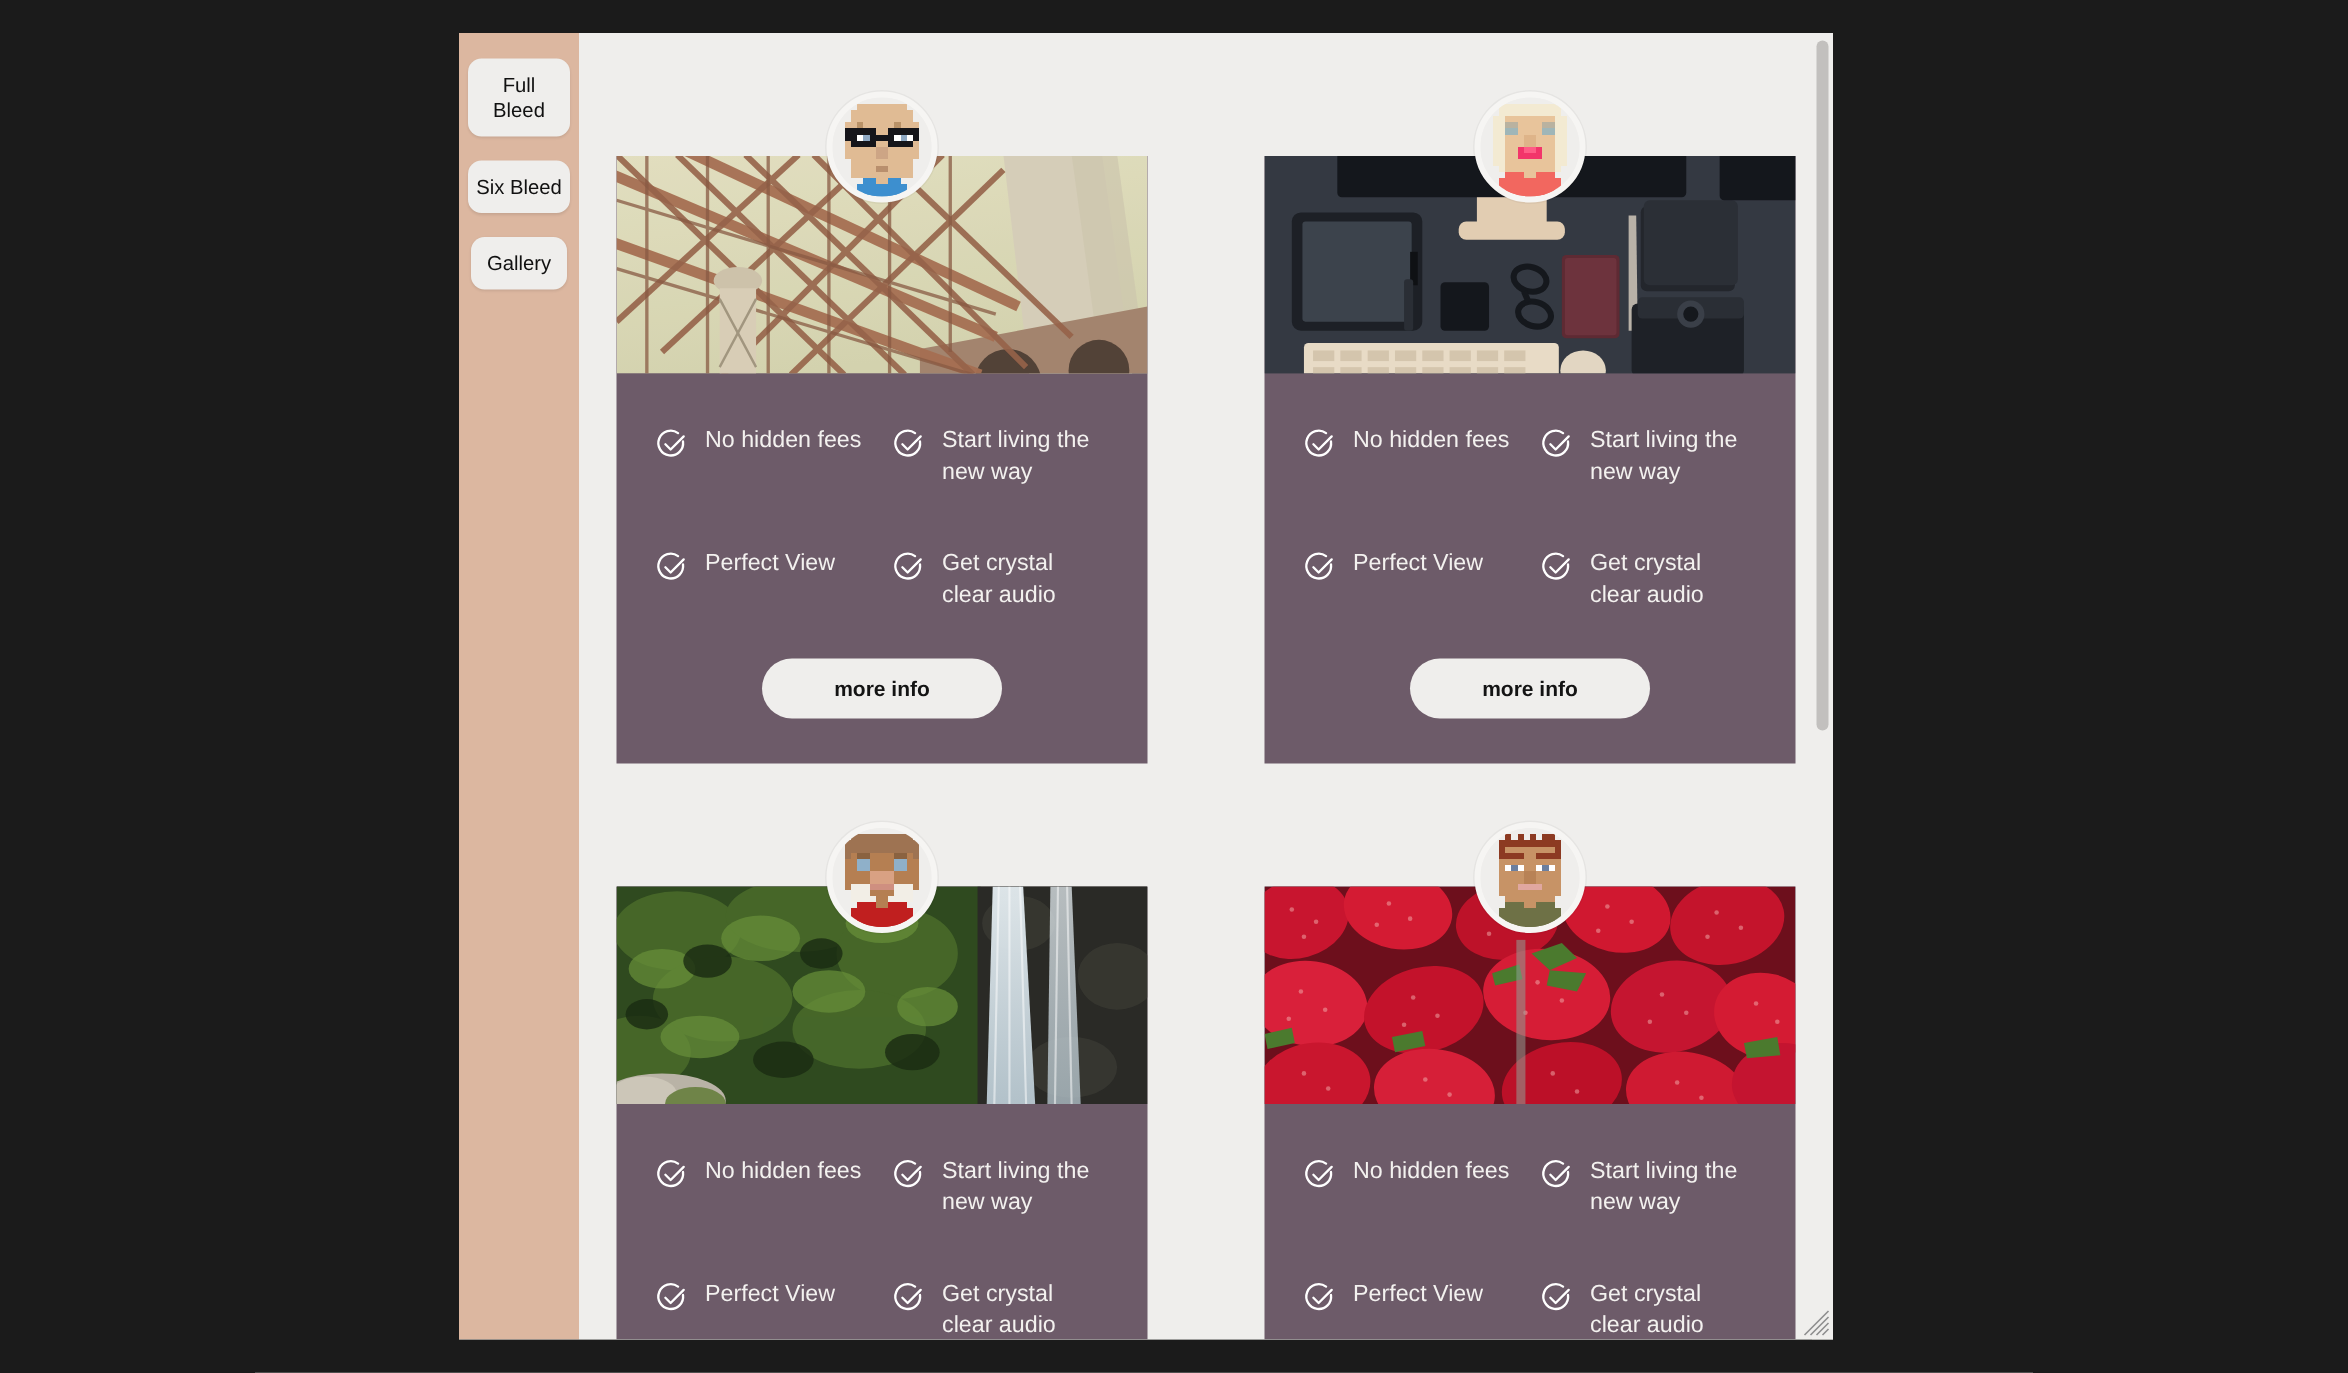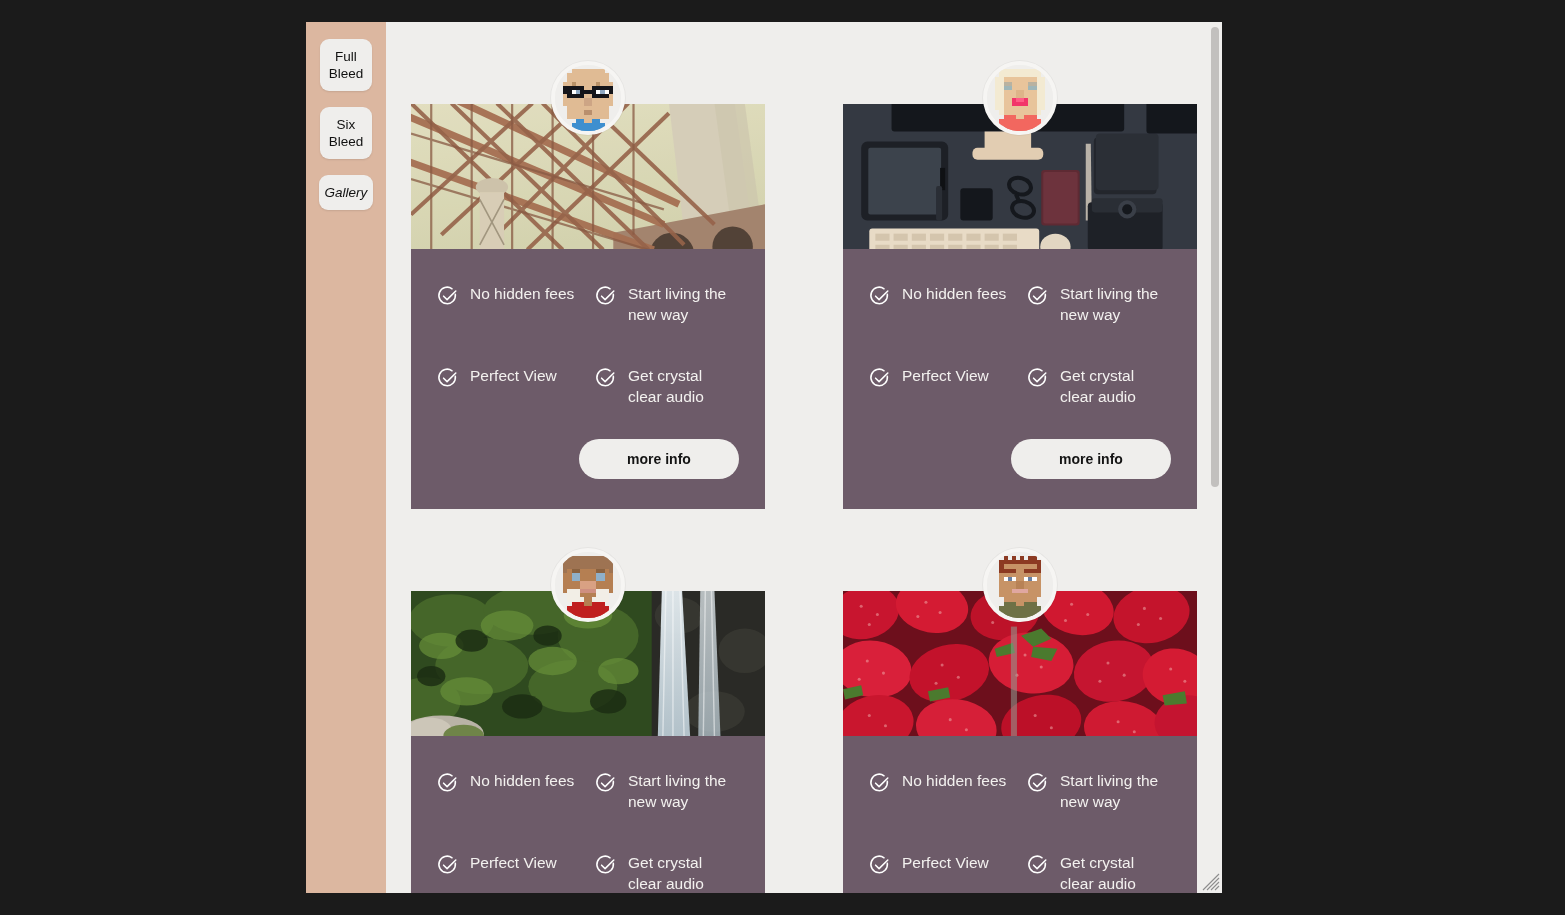--- a/index.html
+++ b/index.html
@@ -26,34 +26,34 @@
     width: 80px;
     flex: 0 0 80px;
     background: #dcb7a0;
     padding: 17px 0 0 0;
     display: flex;
     flex-direction: column;
     align-items: center;
     gap: 16px;
   }
   .nav-btn {
-    width: 52px;
+    width: 68px;
     background: #efeeec;
     border: none;
     border-radius: 9px;
     color: #111;
     font-size: 13.5px;
     line-height: 17px;
     font-family: "Liberation Sans", sans-serif;
     padding: 9px 4px;
     text-align: center;
     cursor: pointer;
     box-shadow: 0 1px 2px rgba(0,0,0,.10);
   }
-  .nav-btn.wide { width: 54px; font-style: italic; }
+  .nav-btn.wide { width: 64px; }
 
   
   #content-scroll {
     flex: 1 1 auto;
     position: relative;
     overflow: hidden;
     background: #efeeec;
   }
   #cards-grid {
     position: absolute;
@@ -117,21 +117,21 @@
   }
   .feature .check svg { display: block; width: 22px; height: 22px; }
   .feature .label {
     color: #f3f1ef;
     font-size: 15.5px;
     line-height: 21px;
     font-family: "Liberation Sans", sans-serif;
   }
   .more-wrap {
     display: flex;
-    justify-content: flex-end;
+    justify-content: center;
     margin-top: 32px;
   }
   .more-btn {
     background: #efeeec;
     border: none;
     border-radius: 22px;
     padding: 12px 40px;
     font-size: 14px;
     font-weight: bold;
     color: #141414;

